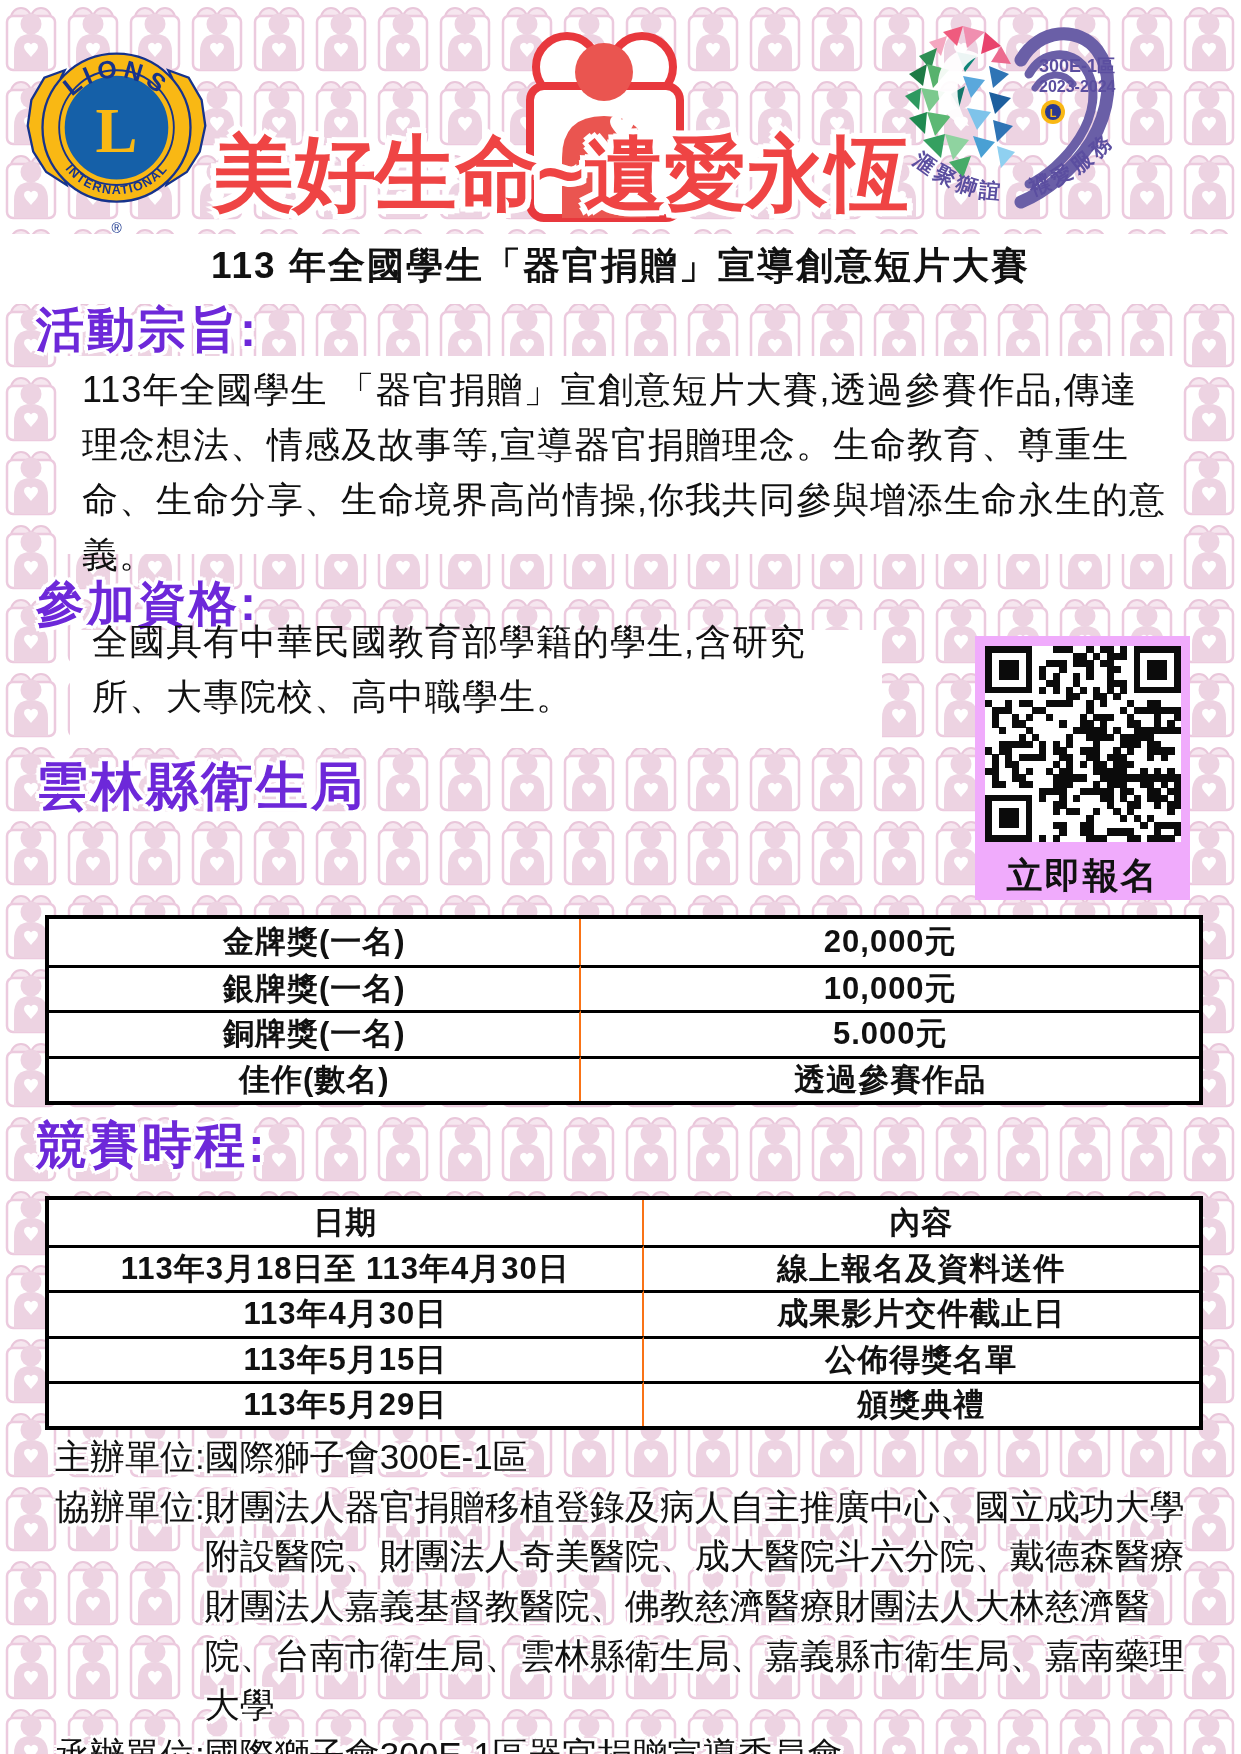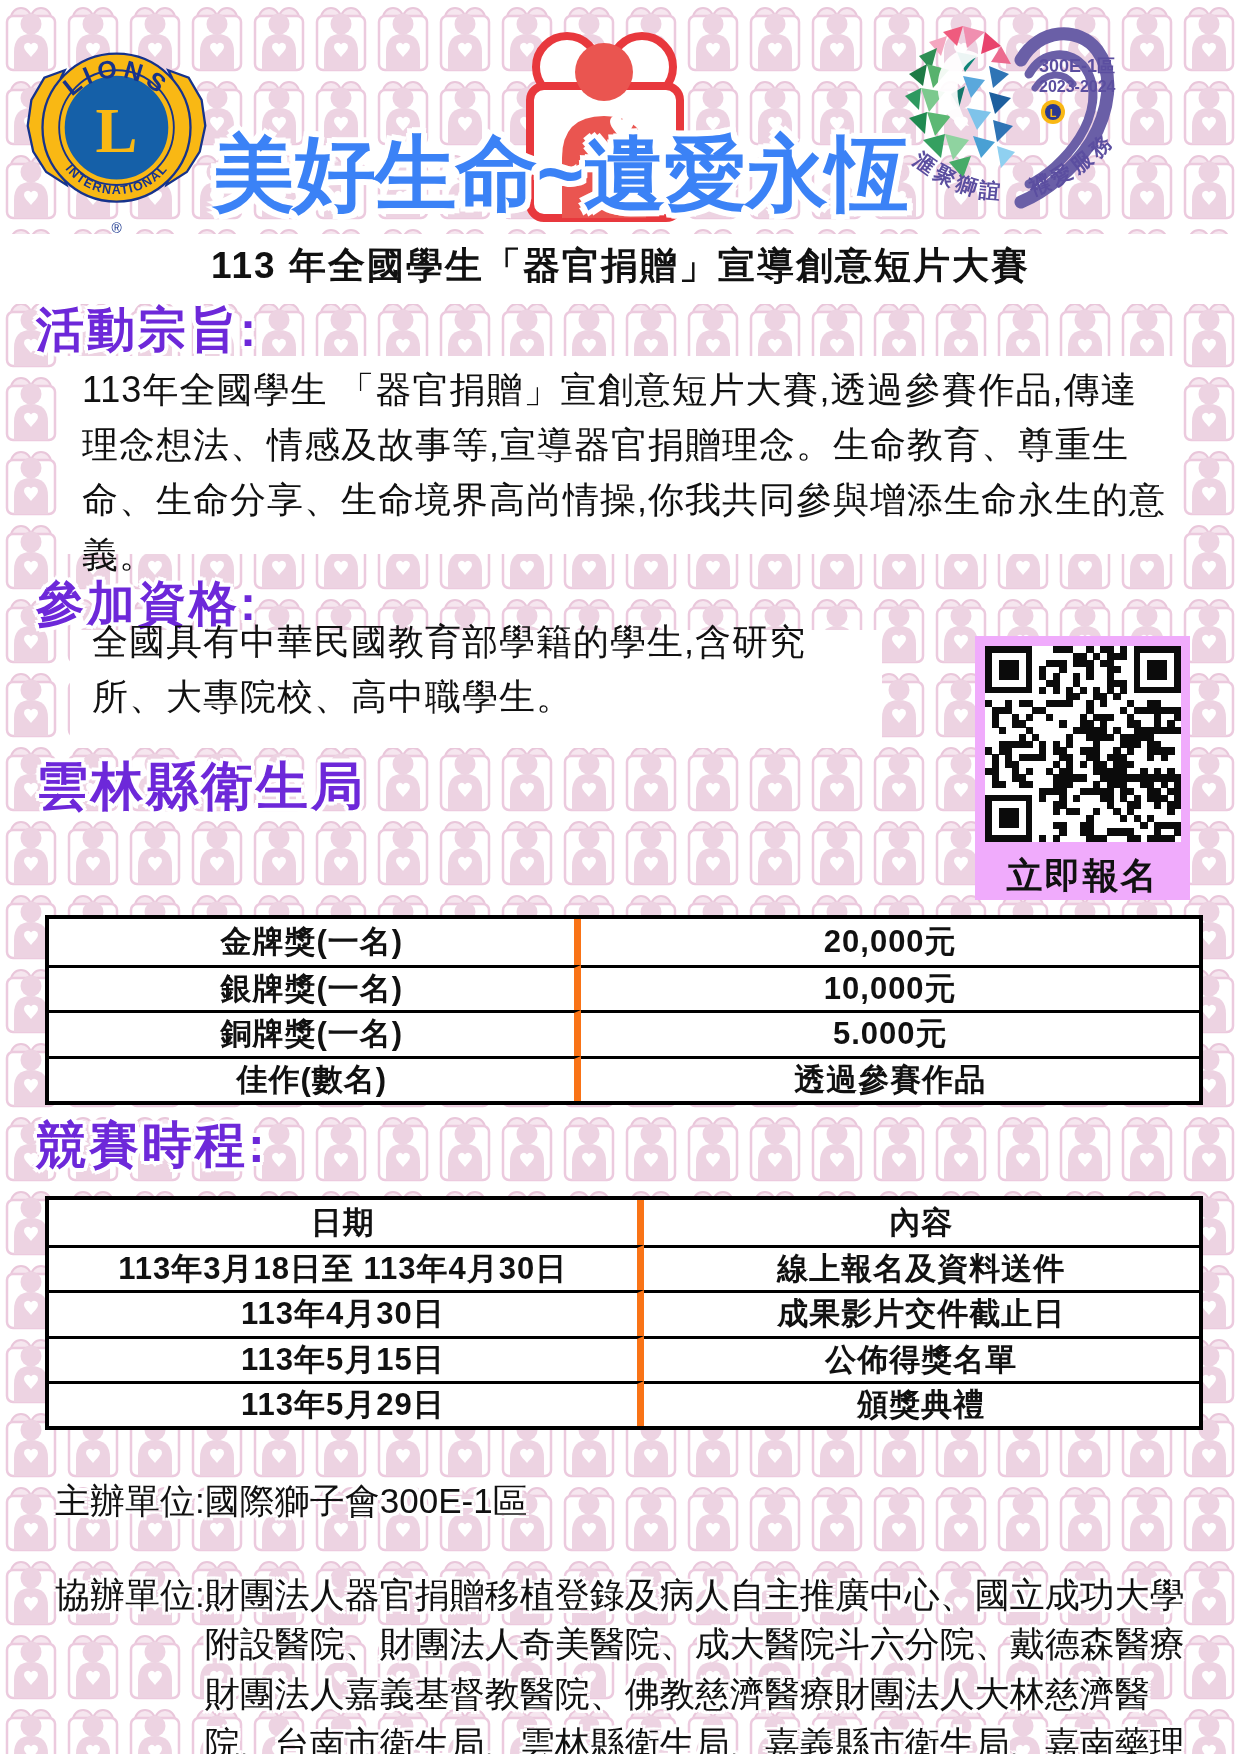--- a/index.html
+++ b/index.html
@@ -7,40 +7,40 @@
     position:relative;width:1241px;height:1754px;margin:0 auto;background:#fff;
     overflow:hidden;font-family:"Liberation Sans","DejaVu Sans",sans-serif;color:#111;
   }
   .abs{position:absolute;}
   svg{display:block;}
   .bg{position:absolute;inset:0;}
   .backing{position:absolute;background:#fff;}
   .halo{text-shadow:-3px -3px 0 #fff,3px -3px 0 #fff,-3px 3px 0 #fff,3px 3px 0 #fff,0 -4px 0 #fff,0 4px 0 #fff,-4px 0 0 #fff,4px 0 0 #fff;}
   .main-title{
     left:178px;top:120px;width:764px;text-align:center;
-    font-size:82px;font-weight:900;letter-spacing:-1px;color:#3b82f6;z-index:5;
+    font-size:82px;font-weight:900;letter-spacing:-1px;color:#ef4444;z-index:5;
     text-shadow:-5px -5px 0 #fff,5px -5px 0 #fff,-5px 5px 0 #fff,5px 5px 0 #fff,0 -6px 0 #fff,0 6px 0 #fff,-6px 0 0 #fff,6px 0 0 #fff;
   }
   .subtitle-band{left:0;top:234px;width:1241px;height:70px;}
   .subtitle{left:0;top:241px;width:1241px;text-align:center;font-size:37px;font-weight:700;letter-spacing:2px;z-index:4;}
   .sec-h{position:absolute;color:#6d28d9;font-weight:900;letter-spacing:3px;z-index:4;}
   .body-text{position:absolute;font-size:36px;line-height:1.53;letter-spacing:1px;z-index:4;}
   .qr-wrap{left:975px;top:636px;width:215px;height:264px;z-index:4;background:#f0abfc;}
   .qr-label{position:absolute;left:0;top:216px;width:215px;text-align:center;font-size:36px;font-weight:700;letter-spacing:2px;}
   .tbl{position:absolute;left:45px;width:1150px;background:#fff;border:4px solid #000;display:grid;z-index:4;}
   .tbl .c{display:flex;align-items:center;justify-content:center;font-size:31px;font-weight:600;letter-spacing:1px;border-top:3px solid #000;}
   .tbl .c.first{border-top:none;}
-  .tbl .c.lft{border-right:7px solid #f97316;}
+  .tbl .c.lft{border-right:2px solid #f97316;}
   .tbl-awards{top:915px;height:182px;grid-template-columns:46.3% 53.7%;grid-auto-rows:1fr;}
   .tbl-schedule{top:1196px;height:226px;grid-template-columns:51.7% 48.3%;grid-auto-rows:1fr;}
   .orgs{position:absolute;left:55px;top:1432px;width:1140px;z-index:4;font-size:35px;line-height:1.42;font-weight:500;}
   .org-row{display:flex;align-items:flex-start;}
   .org-label{flex:0 0 auto;white-space:nowrap;}
   .org-val{flex:1 1 auto;}
-  .orgs .halo2{text-shadow:-3px -3px 0 #fff,3px -3px 0 #fff,-3px 3px 0 #fff,3px 3px 0 #fff,0 -3px 0 #fff,0 3px 0 #fff,-3px 0 0 #fff,3px 0 0 #fff;margin-top:44px;}
+  .orgs .halo2{text-shadow:-3px -3px 0 #fff,3px -3px 0 #fff,-3px 3px 0 #fff,3px 3px 0 #fff,0 -3px 0 #fff,0 3px 0 #fff,-3px 0 0 #fff,3px 0 0 #fff;}
 </style>
 </head>
 <body>
 
 <div class="page">
 
   <svg class="bg" width="1241" height="1754" viewBox="0 0 1241 1754" aria-hidden="true">
     <defs>
       <pattern id="pp" width="62" height="74" patternUnits="userSpaceOnUse">
         <circle cx="21" cy="18" r="10" fill="#f6e6ef" stroke="#e9c6da" stroke-width="2"></circle>

